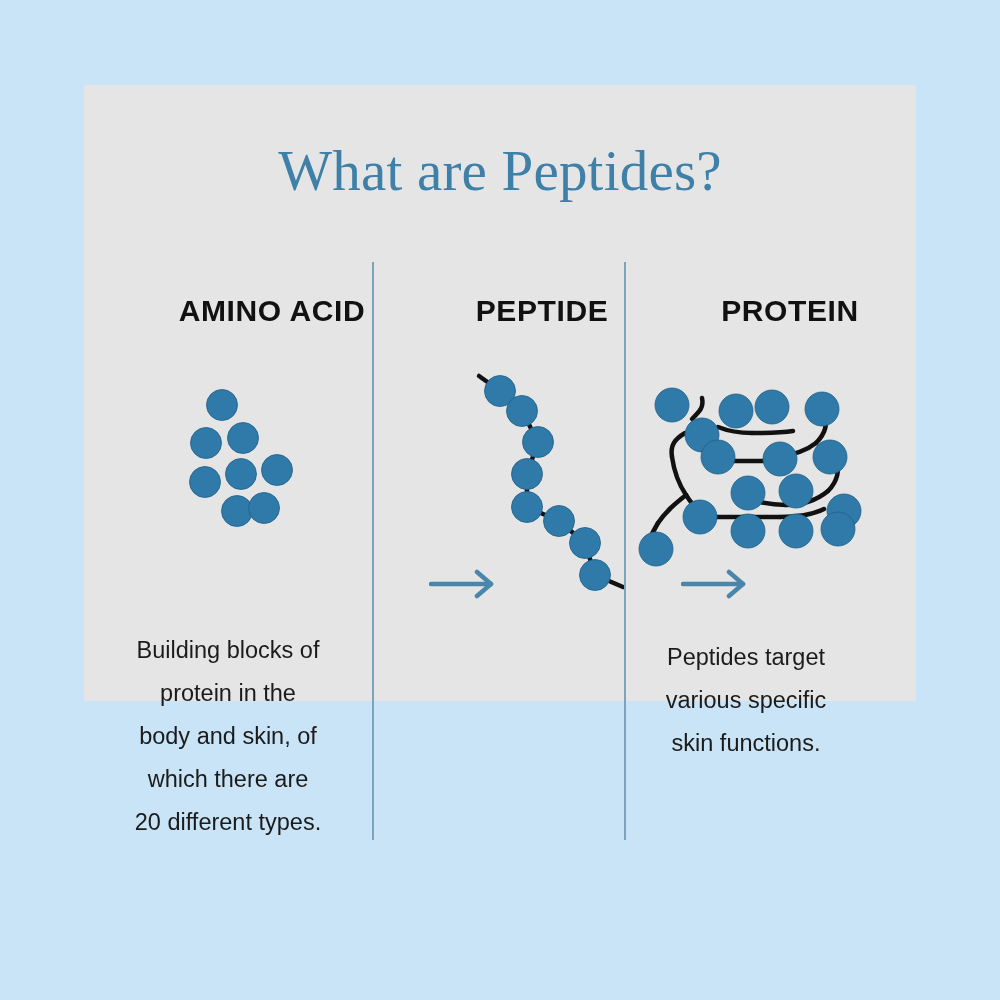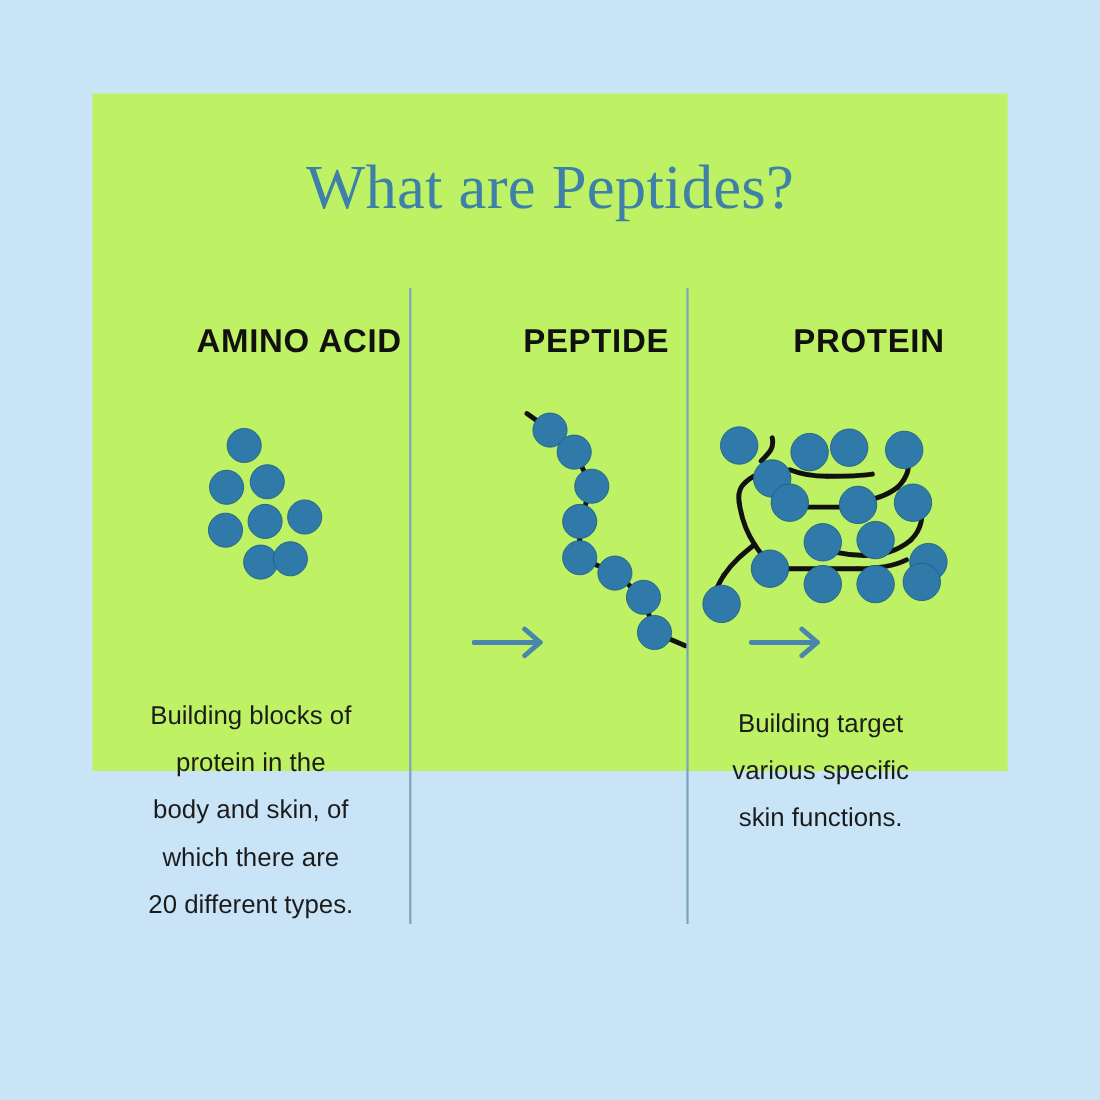--- a/index.html
+++ b/index.html
@@ -17,21 +17,21 @@
     position: relative;
     width: 1000px;
     height: 1000px;
   }
   .card {
     position: absolute;
     left: 84px;
     top: 85px;
     width: 832px;
     height: 616px;
-    background: #bef264;
+    background: #e5e5e5;
   }
   .title {
     position: absolute;
     left: 0;
     top: 57px;
     width: 832px;
     text-align: center;
     font-family: "Liberation Serif", serif;
     font-size: 57px;
     font-weight: 400;
@@ -204,21 +204,21 @@
             <circle cx="196" cy="126" r="17"></circle>
             <circle cx="244" cy="146" r="17"></circle>
             <circle cx="100" cy="152" r="17"></circle>
             <circle cx="148" cy="166" r="17"></circle>
             <circle cx="196" cy="166" r="17"></circle>
             <circle cx="238" cy="164" r="17"></circle>
             <circle cx="56" cy="184" r="17"></circle>
           </g>
         </svg>
       </div>
-      <div class="col-body">Building target
+      <div class="col-body">Peptides target
 various specific
 skin functions.</div>
     </div>
 
     <div class="arrow a1">
       <svg viewBox="0 0 70 30" width="70" height="30" xmlns="http://www.w3.org/2000/svg" aria-hidden="true">
         <path d="M 2 15 L 62 15" stroke="#4a86ab" stroke-width="4.5" stroke-linecap="round" fill="none"></path>
         <path d="M 48 3 L 62 15 L 48 27" stroke="#4a86ab" stroke-width="4.5" stroke-linecap="round" stroke-linejoin="round" fill="none"></path>
       </svg>
     </div>

